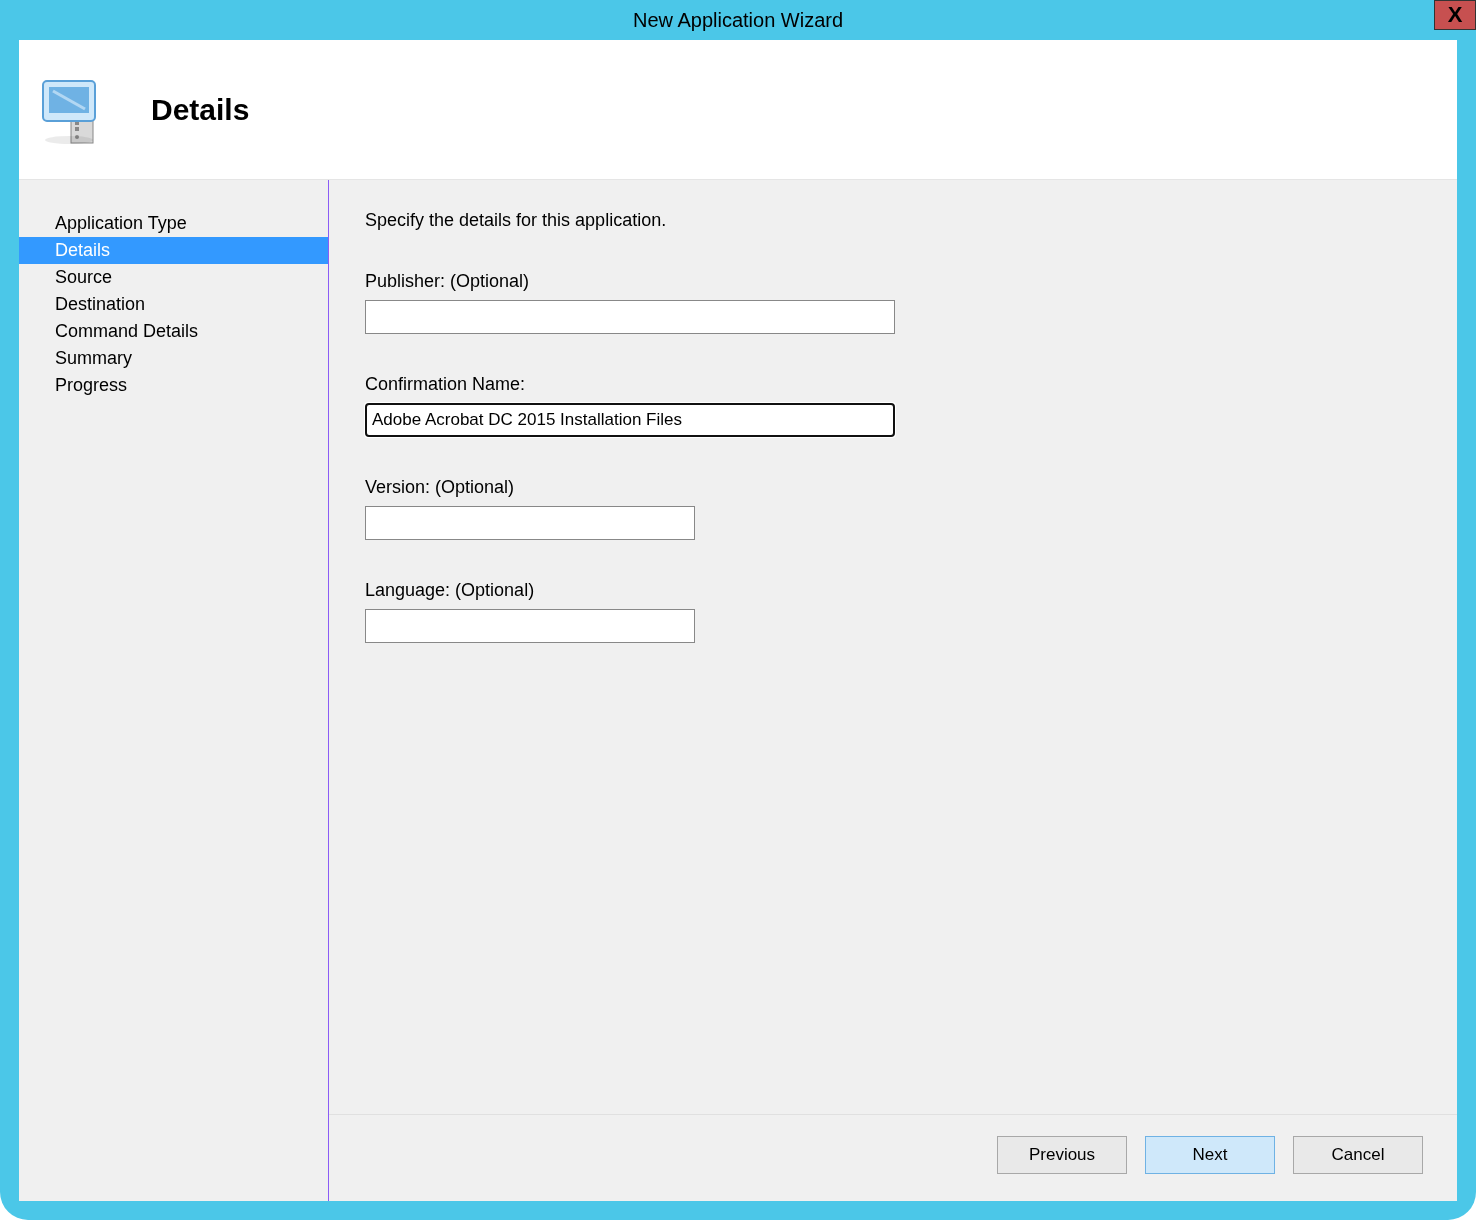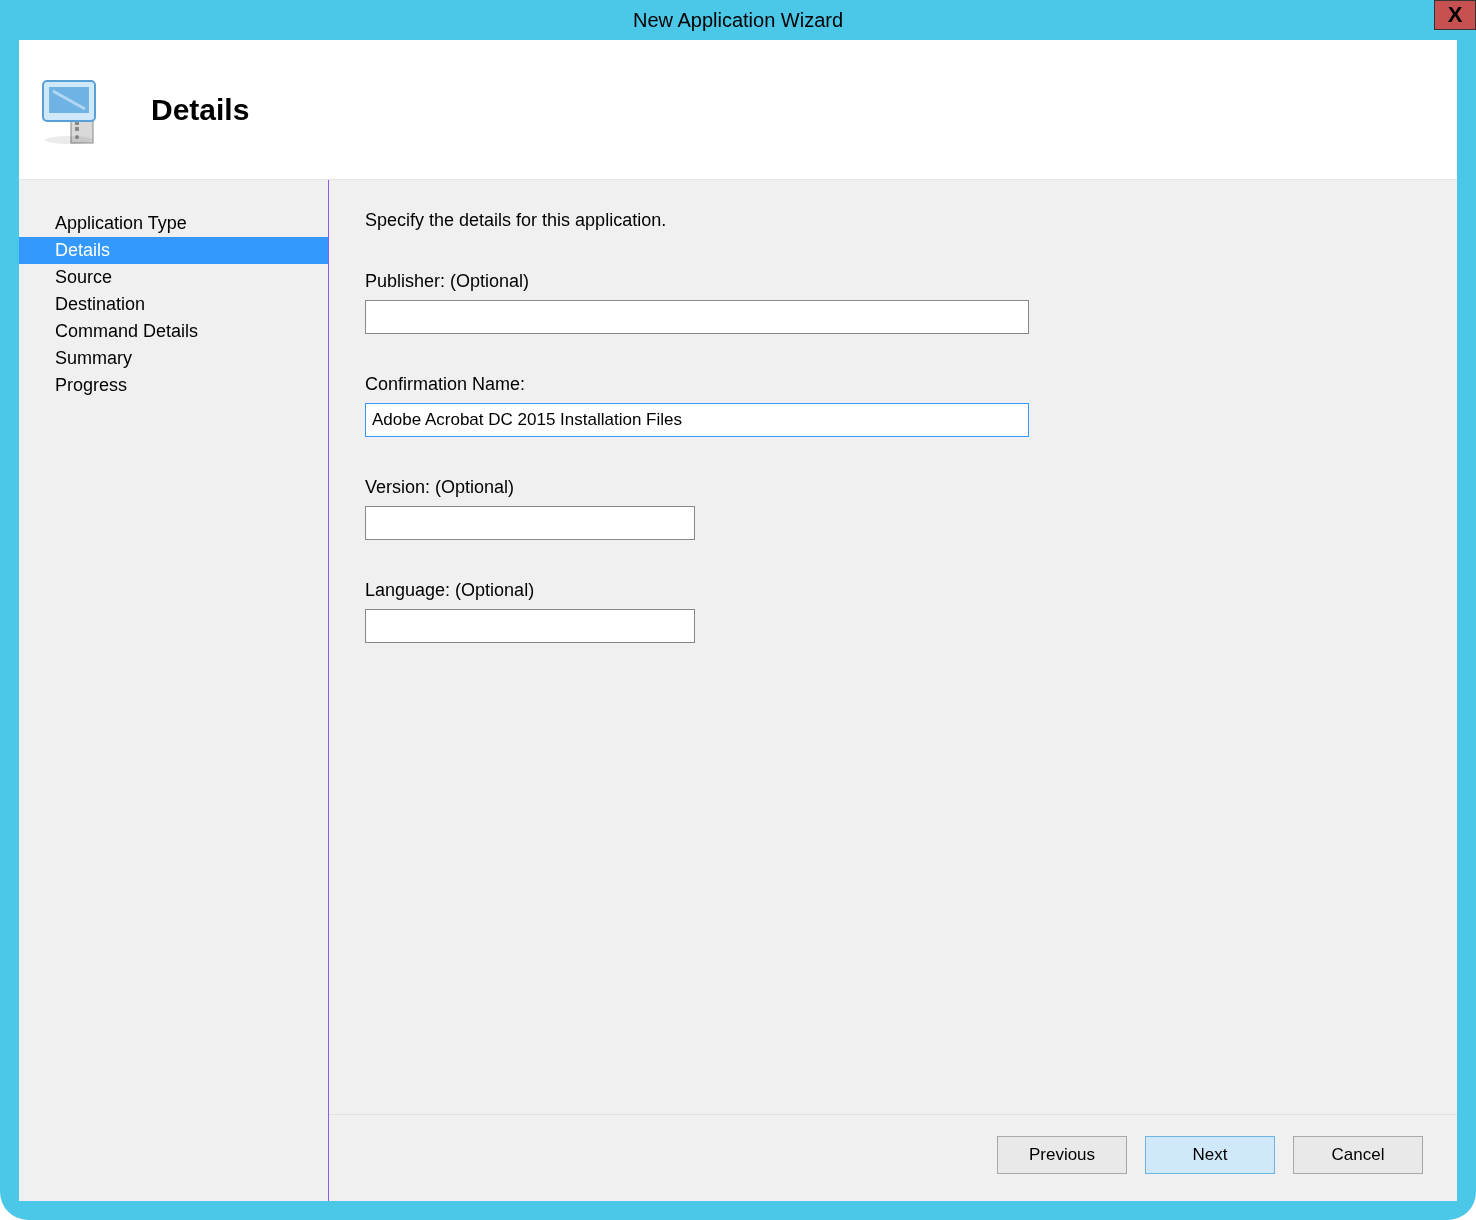--- a/index.html
+++ b/index.html
@@ -101,21 +101,21 @@
     font-size: 18px;
   }
   input.text {
     height: 34px;
     border: 1px solid #888;
     background: #fff;
     font-family: inherit;
     font-size: 17px;
     padding: 4px 6px;
   }
-  input.text.wide { width: 664px; }
+  input.text.wide { width: 530px; }
   input.text.med  { width: 330px; }
   .footer {
     position: absolute;
     bottom: 7px; left: 310px; right: 0;
     height: 80px;
     border-top: 1px solid #e0e0e0;
     background: #f0f0f0;
     display: flex;
     align-items: center;
     justify-content: flex-end;

